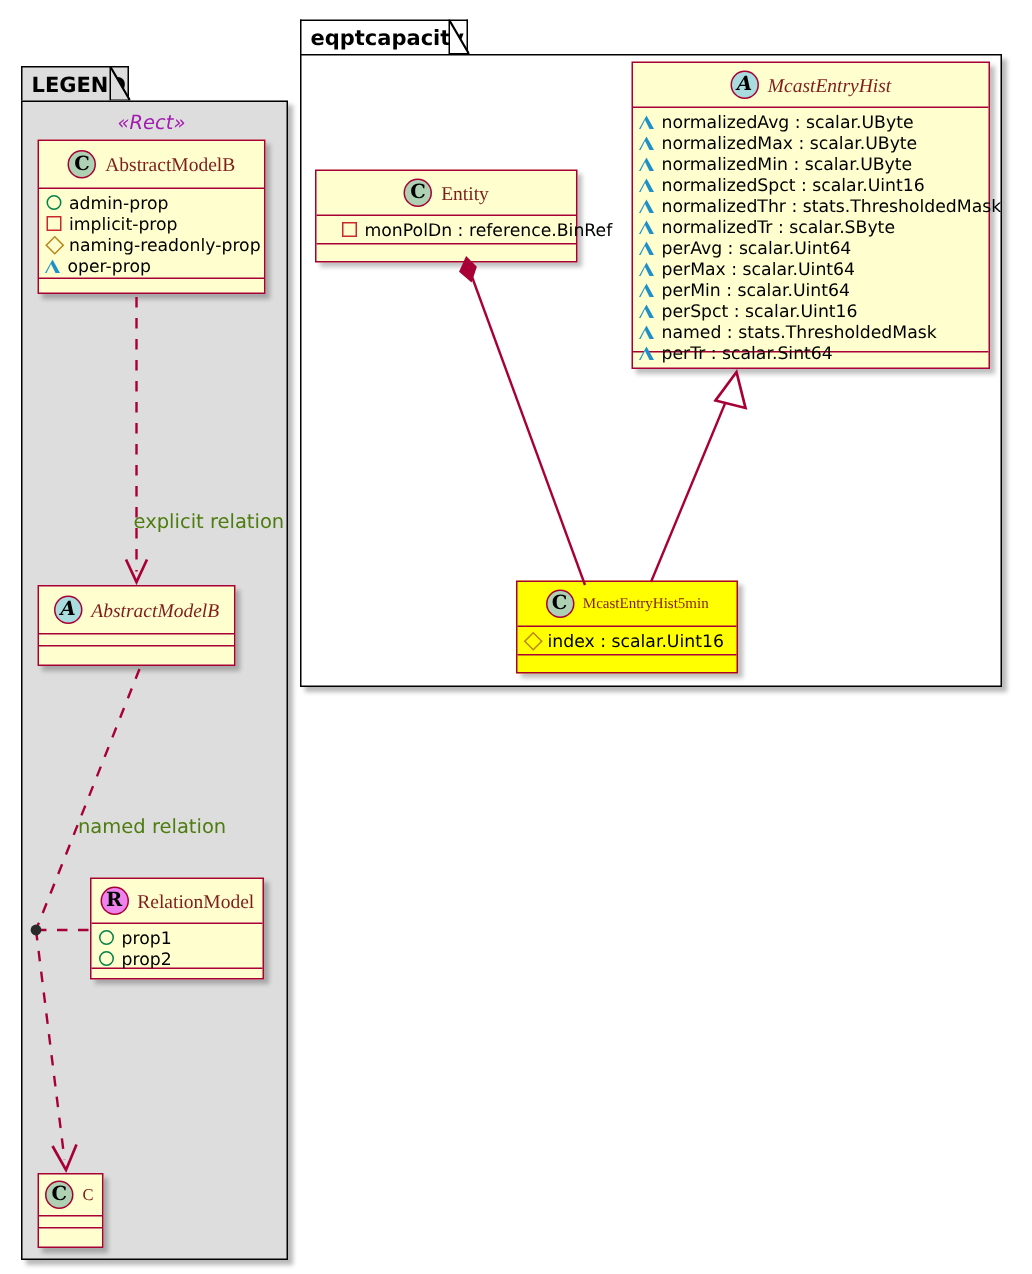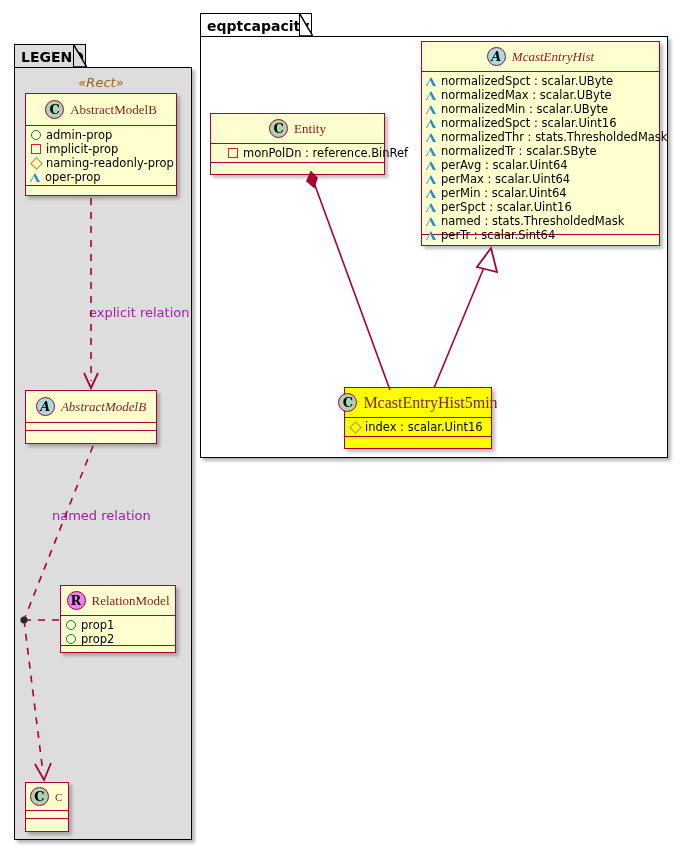--- a/index.html
+++ b/index.html
@@ -20,21 +20,21 @@
   .cls.gold{background:#FFFF00;}
   .cls .head{box-sizing:border-box;border-bottom:1.4px solid #A80036;
              display:flex;align-items:center;justify-content:center;
              position:relative;padding:3px 6px;}
   .cls .compart{box-sizing:border-box;border-bottom:1.4px solid #A80036;padding:2px 4px 3px 4px;}
   .cls .compart:last-child{border-bottom:none;}
   .cls .compart.empty{height:8px;padding:0;}
   .cls .title{font-size:13px;color:#7f1d1d;white-space:nowrap;font-family:Liberation Serif, serif;}
   .cls .title.ital{font-style:italic;}
   .stereo{position:absolute;top:-19px;left:0;width:100%;text-align:center;
-          font-size:13px;font-style:italic;color:#a16207;}
+          font-size:13px;font-style:italic;color:#a21caf;}
 
   
   .badge{width:19px;height:19px;border-radius:50%;box-sizing:border-box;
          display:inline-flex;align-items:center;justify-content:center;
          font-size:13px;font-weight:bold;font-family:"DejaVu Serif","Liberation Serif",serif;
          margin-right:6px;flex:0 0 auto;}
   .badge.c{background:#ADD1B2;border:1.6px solid #A80036;color:#000;}
   .badge.a{background:#A9DCDF;border:1.6px solid #A80036;color:#000;font-style:italic;}
   .badge.r{background:#EE82EE;border:1.6px solid #A80036;color:#000;}
 
@@ -46,21 +46,21 @@
   .gly.square{border:1.4px solid #C82930;width:8px;height:8px;margin-left:1px;}
   .gly.diamond{border:1.4px solid #B8861B;width:7px;height:7px;transform:rotate(45deg);margin-left:2px;}
   .gly.triangle{width:0;height:0;border-left:5.5px solid transparent;border-right:5.5px solid transparent;
                 border-bottom:9px solid transparent;margin-left:0;}
   .gly.triangle::after{content:"";position:absolute;left:-5.5px;top:0;width:0;height:0;
       border-left:5.5px solid transparent;border-right:5.5px solid transparent;border-bottom:9px solid #1E90C8;}
   .gly.triangle::before{content:"";position:absolute;left:-3.6px;top:3px;width:0;height:0;z-index:2;
       border-left:3.6px solid transparent;border-right:3.6px solid transparent;border-bottom:6px solid #FEFECE;}
 
   
-  .edge-label{position:absolute;font-size:13px;color:#a21caf;white-space:nowrap;}
+  .edge-label{position:absolute;font-size:13px;color:#4d7c0f;white-space:nowrap;margin-top:36px;}
 
   svg.overlay{position:absolute;left:0;top:0;width:688px;height:849px;pointer-events:none;}
 </style>
 </head>
 <body>
 
 <div class="pkg-tab" style="left:14px;top:44px;width:72px;height:24px;background:#DDDDDD;">
   <span>LEGEND</span>
   <svg class="fold" viewBox="0 0 14 24">
     <polygon points="0,0 14,24 0,24" fill="#DDDDDD" stroke="#000" stroke-width="1.5"></polygon>
@@ -157,21 +157,21 @@
 </div>
 
 <div class="cls" style="left:421px;top:41px;width:239px;height:205px;">
   <div class="head" style="height:30px;">
     <span class="badge a">A</span>
     <span class="title ital">McastEntryHist</span>
   </div>
   <div class="compart" style="height:163px;">
     <div class="attr">
         <span class="gly triangle"></span>
-        <span>normalizedSpct : scalar.UByte</span>
+        <span>normalizedAvg : scalar.UByte</span>
       </div>
     <div class="attr">
         <span class="gly triangle"></span>
         <span>normalizedMax : scalar.UByte</span>
       </div>
     <div class="attr">
         <span class="gly triangle"></span>
         <span>normalizedMin : scalar.UByte</span>
       </div>
     <div class="attr">
@@ -210,21 +210,21 @@
         <span class="gly triangle"></span>
         <span>perTr : scalar.Sint64</span>
       </div>
   </div>
   <div class="compart empty"></div>
 </div>
 
 <div class="cls gold" style="left:344px;top:387px;width:148px;height:62px;">
   <div class="head" style="height:30px;">
     <span class="badge c">C</span>
-    <span class="title" style="font-size:16px;">McastEntryHist5min</span>
+    <span class="title" style="font-size:10px;">McastEntryHist5min</span>
   </div>
   <div class="compart" style="height:19px;">
     <div class="attr">
       <span class="gly diamond"></span>
       <span>index : scalar.Uint16</span>
     </div>
   </div>
   <div class="compart empty"></div>
 </div>
 

